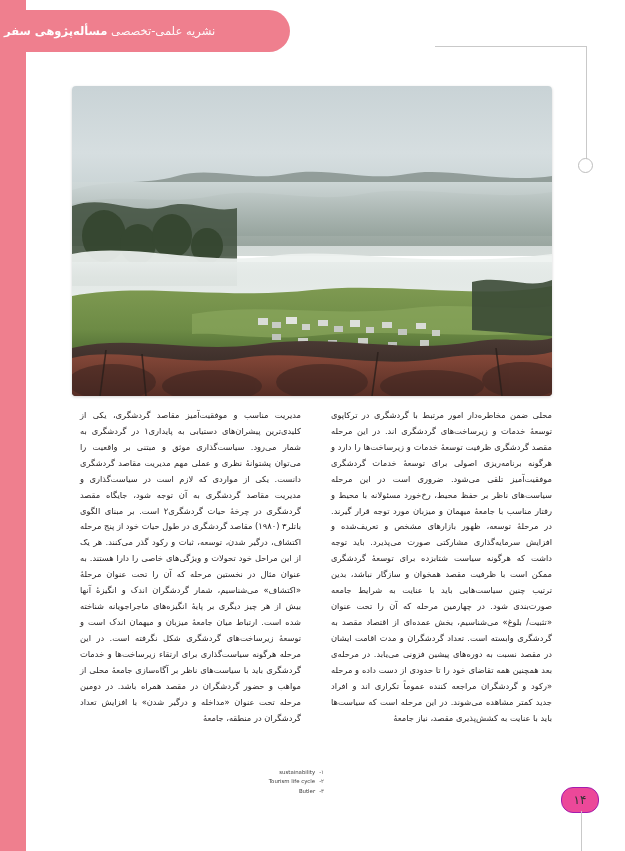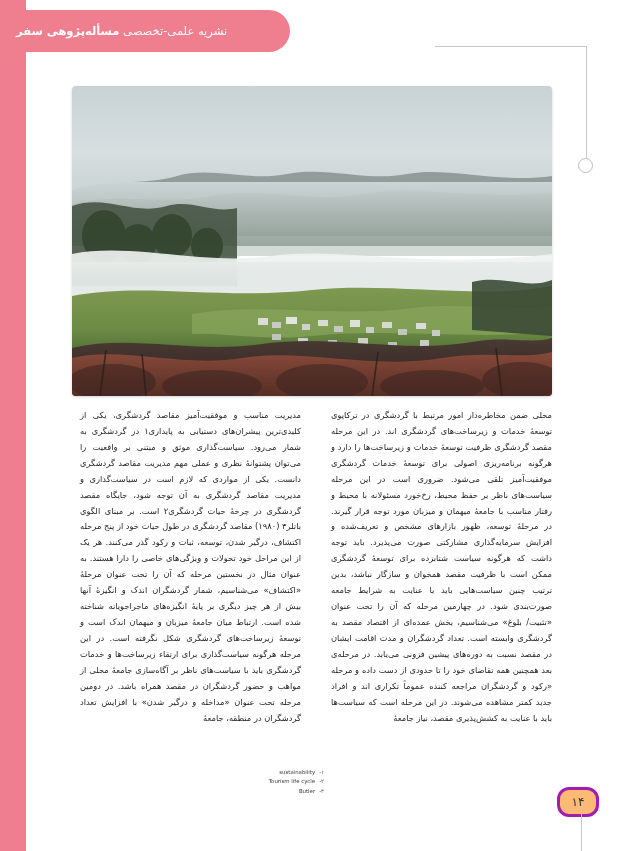--- a/index.html
+++ b/index.html
@@ -46,21 +46,21 @@
     display: flex;
     align-items: center;
     justify-content: flex-start;
     direction: rtl;
     padding-right: 0;
     box-sizing: border-box;
   }
   .header-text-inner {
     width: 100%;
     text-align: left;
-    padding-left: 16px;
+    padding-left: 4px;
     box-sizing: border-box;
     color: #ffffff;
     font-size: 11.5px;
     letter-spacing: 0.2px;
     white-space: nowrap;
     direction: rtl;
   }
   .header-text-inner .light { font-weight: normal; opacity: .95; }
   .header-text-inner .bold { font-weight: bold; }
 
@@ -145,28 +145,28 @@
   .footnotes .num { color: #555; }
   .footnotes .term { direction: ltr; unicode-bidi: embed; }
 
   
   .page-num {
     position: absolute;
     right: 26px;
     top: 787px;
     width: 36px;
     height: 24px;
-    border: 3px solid #a21caf;
+    border: 1px solid #a21caf;
     border-radius: 12px;
     display: flex;
     align-items: center;
     justify-content: center;
     font-size: 12px;
     color: #333;
-    background: #fdba74;
+    background: #ec4899;
   }
   .bottom-rule {
     position: absolute;
     right: 43px;
     top: 811px;
     width: 1px;
     height: 40px;
     background: #c9c9c9;
   }
 </style>

